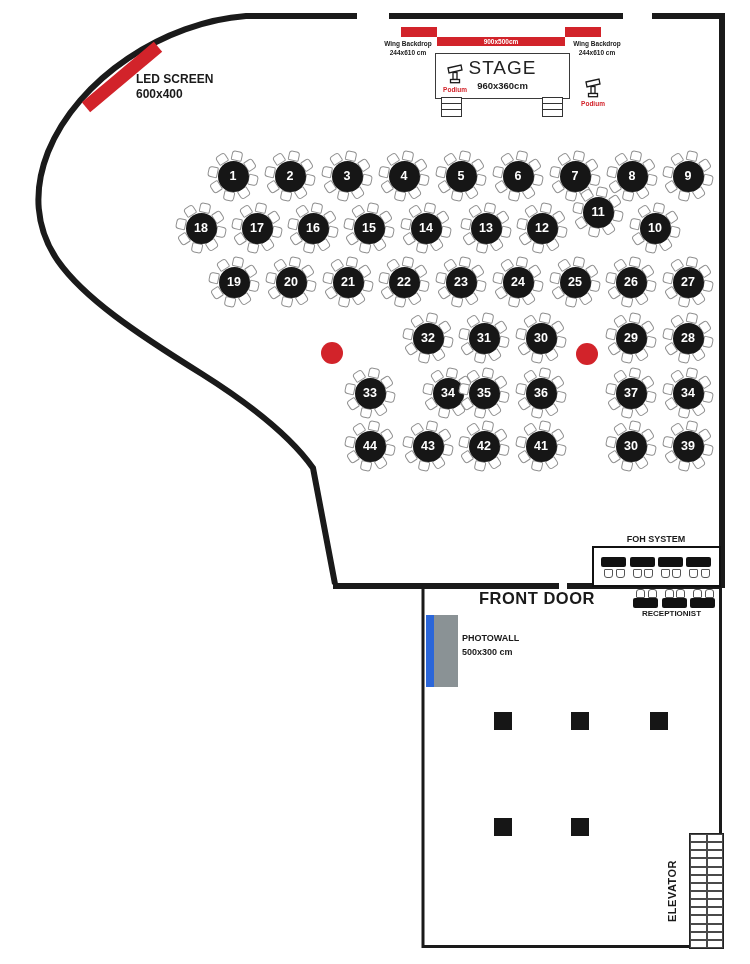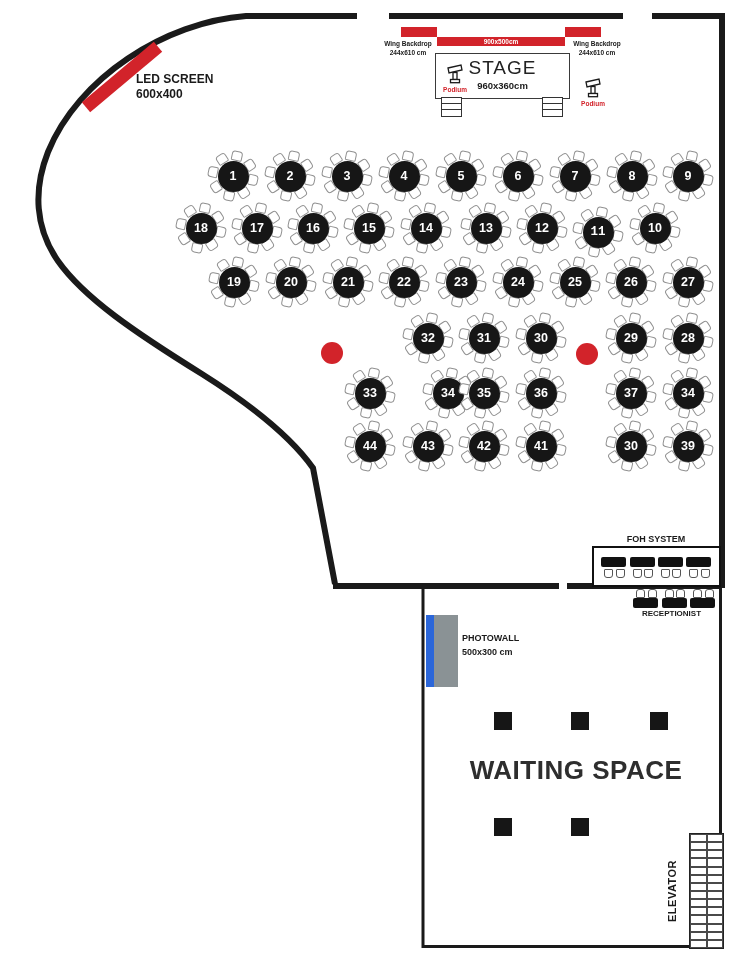--- a/index.html
+++ b/index.html
@@ -294,21 +294,21 @@
         <div class="chair" style="left: 48.052px; top: 32.2622px; transform: translate(-50%, -50%) rotate(102deg);"></div>
         <div class="chair" style="left: 39.1651px; top: 45.1927px; transform: translate(-50%, -50%) rotate(147deg);"></div>
         <div class="chair" style="left: 23.7378px; top: 48.052px; transform: translate(-50%, -50%) rotate(192deg);"></div>
         <div class="chair" style="left: 10.8073px; top: 39.1651px; transform: translate(-50%, -50%) rotate(237deg);"></div>
         <div class="chair" style="left: 7.94797px; top: 23.7378px; transform: translate(-50%, -50%) rotate(282deg);"></div>
         <div class="chair" style="left: 16.8349px; top: 10.8073px; transform: translate(-50%, -50%) rotate(327deg);"></div>
         <div class="chair" style="left: 32.2622px; top: 7.94797px; transform: translate(-50%, -50%) rotate(372deg);"></div>
         <div class="chair" style="left: 45.1927px; top: 16.8349px; transform: translate(-50%, -50%) rotate(417deg);"></div>
         <div class="disc">12</div>
       </div>
-      <div class="rtable" style="left: 570px; top: 204px; font-family: Liberation Mono, monospace;">
+      <div class="rtable" style="left: 570px; top: 184px;">
         <div class="chair" style="left: 48.052px; top: 32.2622px; transform: translate(-50%, -50%) rotate(102deg);"></div>
         <div class="chair" style="left: 39.1651px; top: 45.1927px; transform: translate(-50%, -50%) rotate(147deg);"></div>
         <div class="chair" style="left: 23.7378px; top: 48.052px; transform: translate(-50%, -50%) rotate(192deg);"></div>
         <div class="chair" style="left: 10.8073px; top: 39.1651px; transform: translate(-50%, -50%) rotate(237deg);"></div>
         <div class="chair" style="left: 7.94797px; top: 23.7378px; transform: translate(-50%, -50%) rotate(282deg);"></div>
         <div class="chair" style="left: 16.8349px; top: 10.8073px; transform: translate(-50%, -50%) rotate(327deg);"></div>
         <div class="chair" style="left: 32.2622px; top: 7.94797px; transform: translate(-50%, -50%) rotate(372deg);"></div>
         <div class="chair" style="left: 45.1927px; top: 16.8349px; transform: translate(-50%, -50%) rotate(417deg);"></div>
         <div class="disc">11</div>
       </div>
@@ -636,30 +636,30 @@
       <div class="pillar" style="left: 571px; top: 712px;"></div>
       <div class="pillar" style="left: 650px; top: 712px;"></div>
       <div class="pillar" style="left: 494px; top: 818px;"></div>
       <div class="pillar" style="left: 571px; top: 818px;"></div>
     </div>
 
   <div class="abs foh-label">FOH SYSTEM</div>
   <div class="abs foh-box"></div>
   <div class="abs recep-label">RECEPTIONIST</div>
 
+  <div class="abs front-door">FRONT DOOR</div>
 
 
   <div class="abs pw-blue" style="background: rgb(43, 102, 217);"></div>
   <div class="abs pw-gray" style="background: rgb(138, 146, 149);"></div>
   <div class="abs pw-label">
     <div>PHOTOWALL</div>
     <div>500x300 cm</div>
   </div>
 
-  <div class="abs waiting-label">WAITING SPACE</div>
   <div class="abs elev-grid" id="elev-grid">
       <div></div>
       <div></div>
       <div></div>
       <div></div>
       <div></div>
       <div></div>
       <div></div>
       <div></div>
       <div></div>

